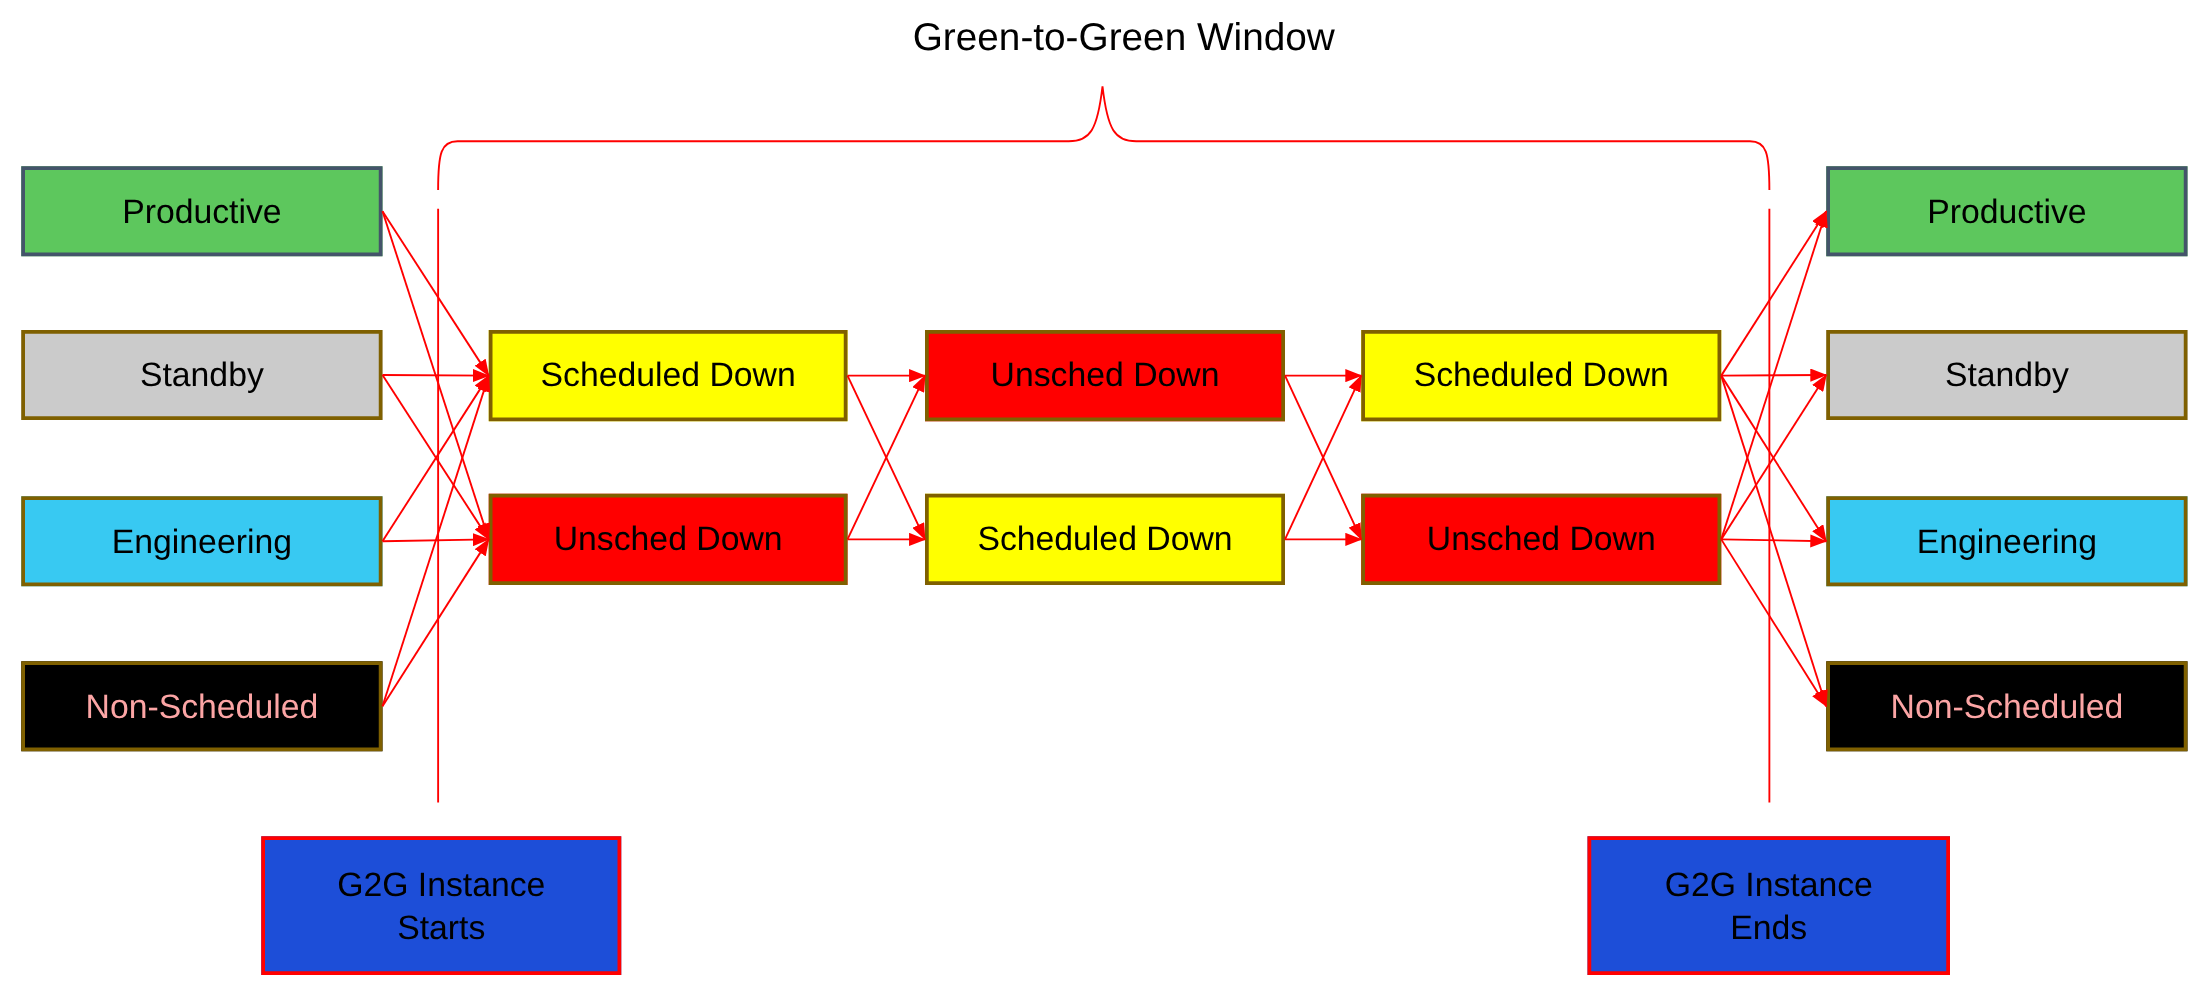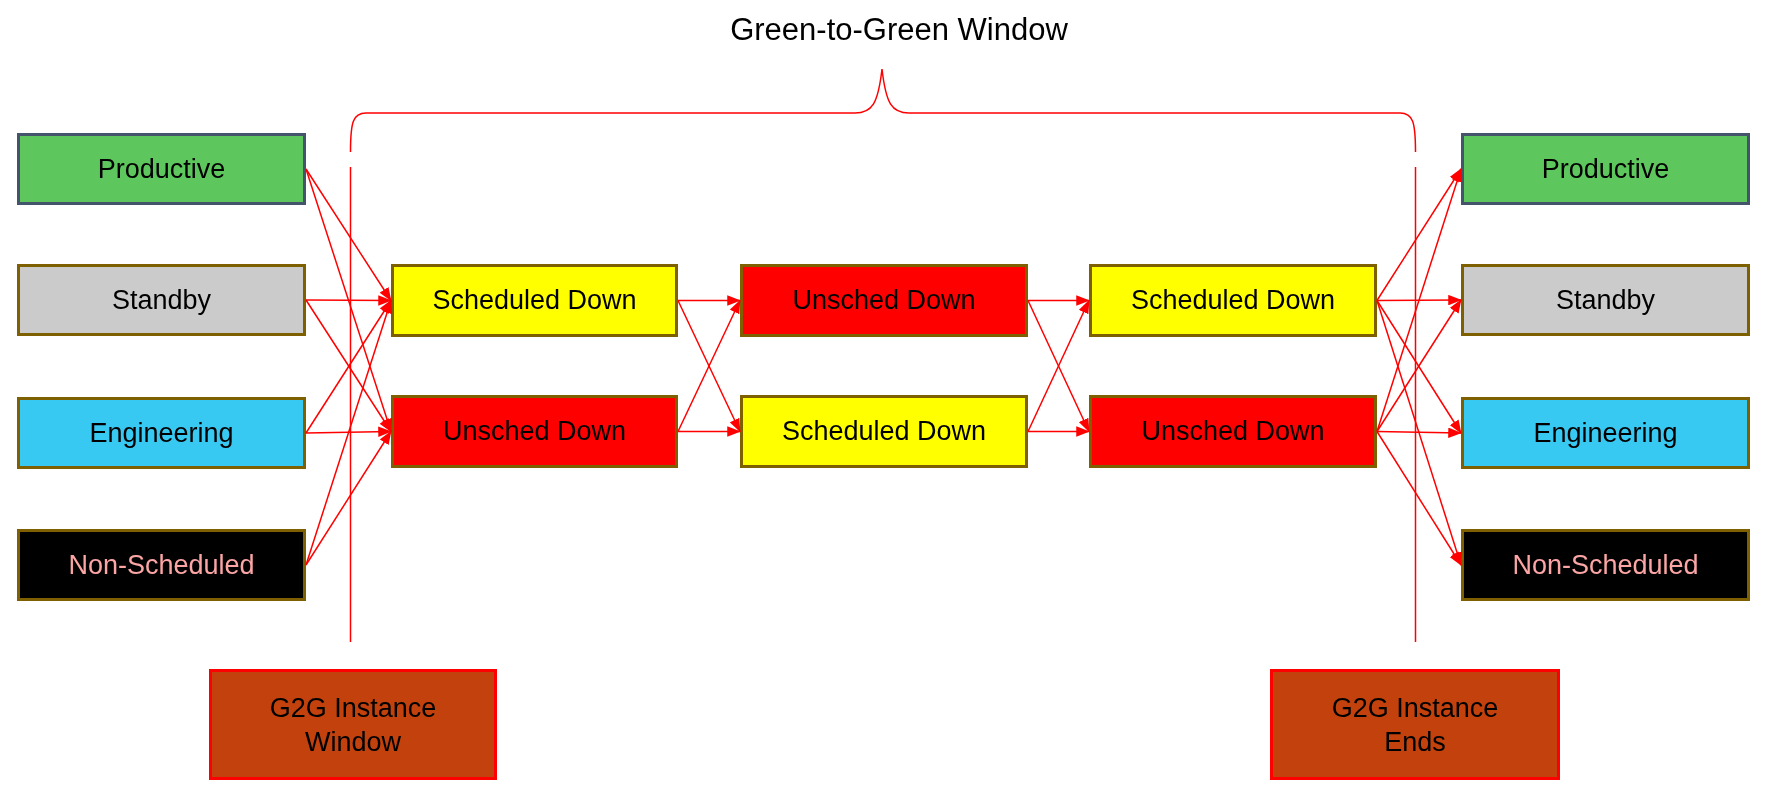--- a/index.html
+++ b/index.html
@@ -20,21 +20,21 @@
     text-align:left;
     white-space:nowrap;
   }
   .node.text-white{color:#fca5a5;}
   .g2g{
     position:absolute;
     box-sizing:border-box;
     display:flex;flex-direction:column;align-items:center;justify-content:center;
     font-size:27px;line-height:34px;
     color:#000;
-    background:#c2410c;
+    background:#1d4ed8;
     border:3px solid #f00;
     text-align:center;
   }
   #title{
     position:absolute;
     left:15px;top:12px;width:100%;
     text-align:center;
     font-size:31px;
     color:#000;
   }
@@ -62,21 +62,21 @@
   <div class="node" style="left: 1089px; top: 264px; width: 288px; height: 73px; background: rgb(255, 255, 0); border-color: rgb(127, 96, 0);">Scheduled Down</div>
   <div class="node" style="left: 1089px; top: 395px; width: 288px; height: 73px; background: rgb(255, 0, 0); border-color: rgb(127, 96, 0);">Unsched Down</div>
 
   <div class="node" style="left: 1461px; top: 133px; width: 289px; height: 72px; background: rgb(93, 199, 93); border-color: rgb(68, 84, 106);">Productive</div>
   <div class="node" style="left: 1461px; top: 264px; width: 289px; height: 72px; background: rgb(203, 203, 203); border-color: rgb(127, 96, 0);">Standby</div>
   <div class="node" style="left: 1461px; top: 397px; width: 289px; height: 72px; background: rgb(56, 201, 242); border-color: rgb(127, 96, 0);">Engineering</div>
   <div class="node text-white" style="left: 1461px; top: 529px; width: 289px; height: 72px; background: rgb(0, 0, 0); border-color: rgb(127, 96, 0);">Non-Scheduled</div>
 
   <div class="g2g" style="left: 209px; top: 669px; width: 288px; height: 111px; border-color: rgb(255, 0, 0);">
     <span>G2G Instance</span>
-    <span>Window</span>
+    <span>Starts</span>
   </div>
   <div class="g2g" style="left: 1270px; top: 669px; width: 290px; height: 111px; border-color: rgb(255, 0, 0);">
     <span>G2G Instance</span>
     <span>Ends</span>
   </div>
 
   <svg id="wires" width="1768" height="800">
     <defs>
       <marker id="arrowhead" markerWidth="9" markerHeight="7" refX="8.5" refY="3.5" orient="auto" markerUnits="strokeWidth">
         <path d="M0,0 L9,3.5 L0,7 Z" class="red-fill" fill="#FF0000"></path>

